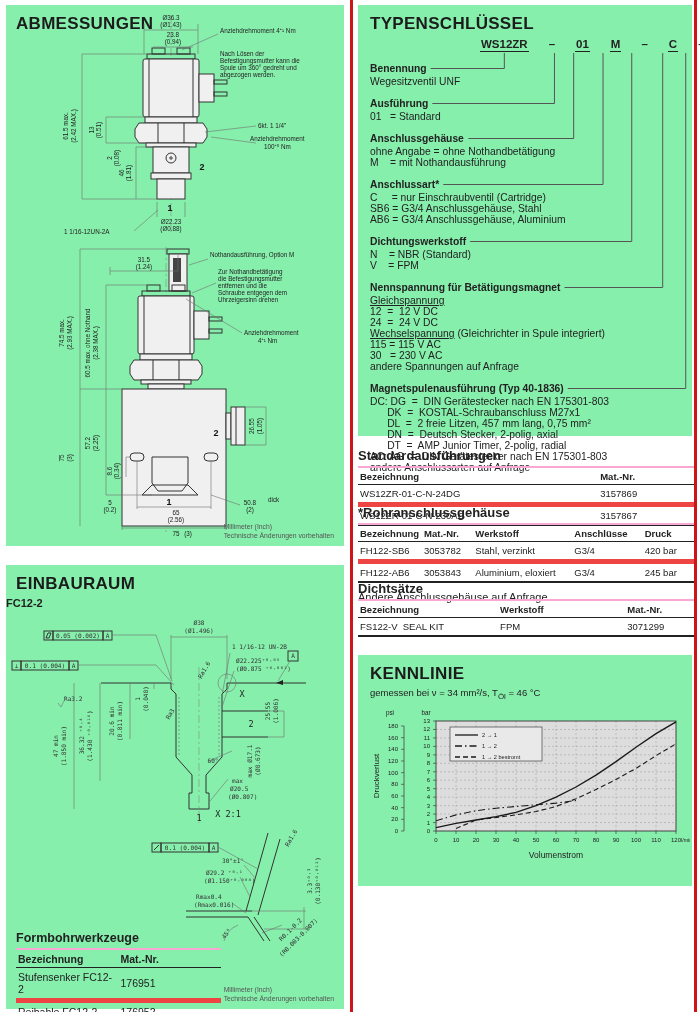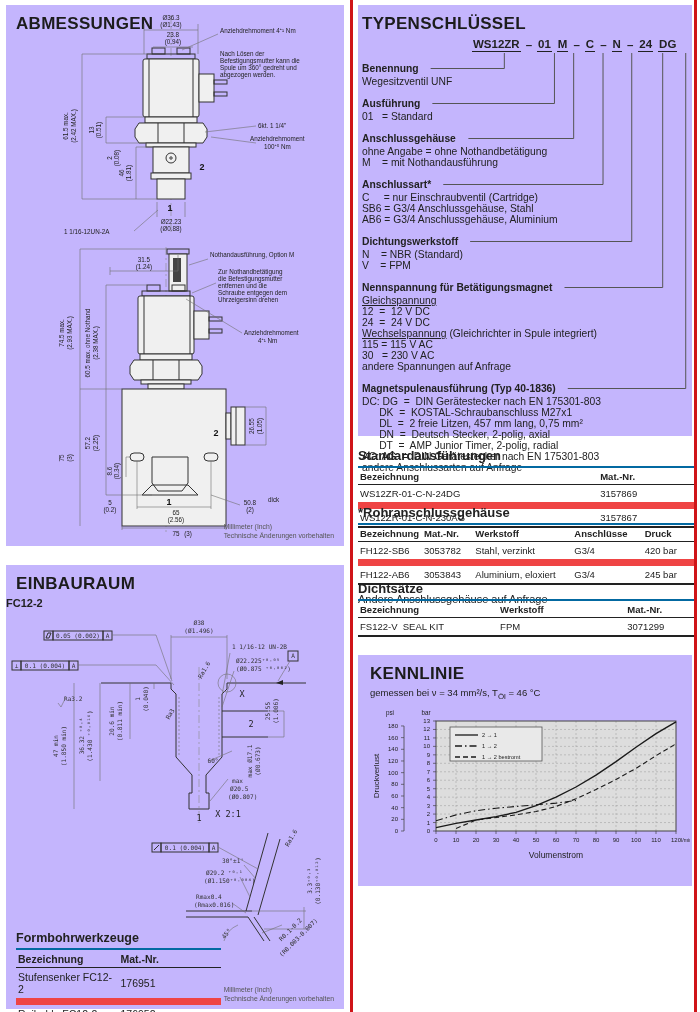--- a/index.html
+++ b/index.html
@@ -1,52 +1,52 @@
 <!DOCTYPE html>
 <html><head>
 <meta charset="utf-8">
 <style>
   html,body{margin:0;padding:0;}
   body{width:700px;height:1012px;position:relative;background:#ffffff;
        font-family:"Liberation Sans",sans-serif;color:#222;overflow:hidden;}
-  .panel{position:absolute;background:#c4b5fd;}
+  .panel{position:absolute;background:#86efac;}
   .redline{position:absolute;top:0;width:3px;height:1012px;background:#cf1418;}
   .sec-title{font-weight:bold;font-size:17px;letter-spacing:.3px;color:#1c1c1c;}
   .sub-title{font-weight:bold;font-size:11px;margin-top:2px;}
   .draw{position:absolute;}
   svg text{font-family:"Liberation Sans",sans-serif;}
   .d{font-size:6.3px;fill:#222;text-anchor:middle;}
   .ds{font-size:6.3px;fill:#222;text-anchor:start;}
   .pl{font-size:9px;font-weight:bold;fill:#111;text-anchor:middle;}
   .cad{font-family:"DejaVu Sans Mono",monospace;font-size:6.1px;fill:#333;text-anchor:middle;}
   .cads{font-family:"DejaVu Sans Mono",monospace;font-size:6.1px;fill:#333;text-anchor:start;}
   .cadb{font-family:"DejaVu Sans Mono",monospace;font-size:8.5px;fill:#222;text-anchor:middle;}
   .ol{stroke:#333;stroke-width:1;fill:none;}
   .fl{stroke:#333;stroke-width:1;fill:#f0f0f0;}
   .dl{stroke:#707070;stroke-width:.6;fill:none;}
   .cl{stroke:#8a8a8a;stroke-width:.6;stroke-dasharray:8,3,2,3;fill:none;}
   .boxfoot{position:absolute;right:10px;bottom:6px;font-size:6.8px;color:#555;line-height:8.5px;text-align:left;}
   
-  #box-ts{padding:9px 4px;box-sizing:border-box;}
-  #ts-code{display:flex;align-items:center;gap:5px;margin:4px 0 4px 110px;
+  #box-ts{padding:9px 12px;box-sizing:border-box;}
+  #ts-code{display:flex;align-items:flex-start;gap:20px;margin:4px 0 4px 110px;
            font-weight:bold;font-size:11.5px;}
   .ts-tok{border-bottom:1.6px solid #222;padding:0 1px 1px 1px;}
   .ts-dash{padding-bottom:1px;}
   .ts-section{margin-top:6px;position:relative;}
   .ts-head{font-weight:bold;font-size:10.3px;line-height:11px;display:inline-block;background:transparent;}
   .ts-line{font-size:10.3px;line-height:11px;white-space:pre-wrap;}
   .ts-underline{text-decoration:underline;}
   #ts-connectors{position:absolute;left:0;top:0;width:100%;height:100%;pointer-events:none;}
   
   .tblwrap{position:absolute;width:336px;}
   .tbl-title{font-weight:bold;font-size:13px;margin:0 0 3px 0;}
   table.dtable{width:100%;border-collapse:collapse;font-size:9.5px;table-layout:fixed;}
-  table.dtable th{text-align:left;font-weight:bold;border-top:2px solid #0369a1;
+  table.dtable th{text-align:left;font-weight:bold;border-top:2px solid #f9a8d4;
       border-bottom:1.2px solid #222;padding:2.5px 2px;}
-  table.dtable td{border-bottom:7px solid #ef4444;padding:3px 2px;white-space:pre-wrap;}
+  table.dtable td{border-bottom:5px solid #ef4444;padding:3px 2px;white-space:pre-wrap;}
   table.dtable tbody tr:last-child td{border-bottom:2px solid #222;}
   .tbl-note{font-size:11px;margin-top:8px;}
   
   #box-kenn{padding:9px 12px;box-sizing:border-box;}
   #kenn-sub{font-size:9.5px;margin-top:3px;}
   
   #tools .tbl-title{font-size:12.5px;}
   #tools table.dtable{font-size:10.5px;}
 </style>
 </head>

